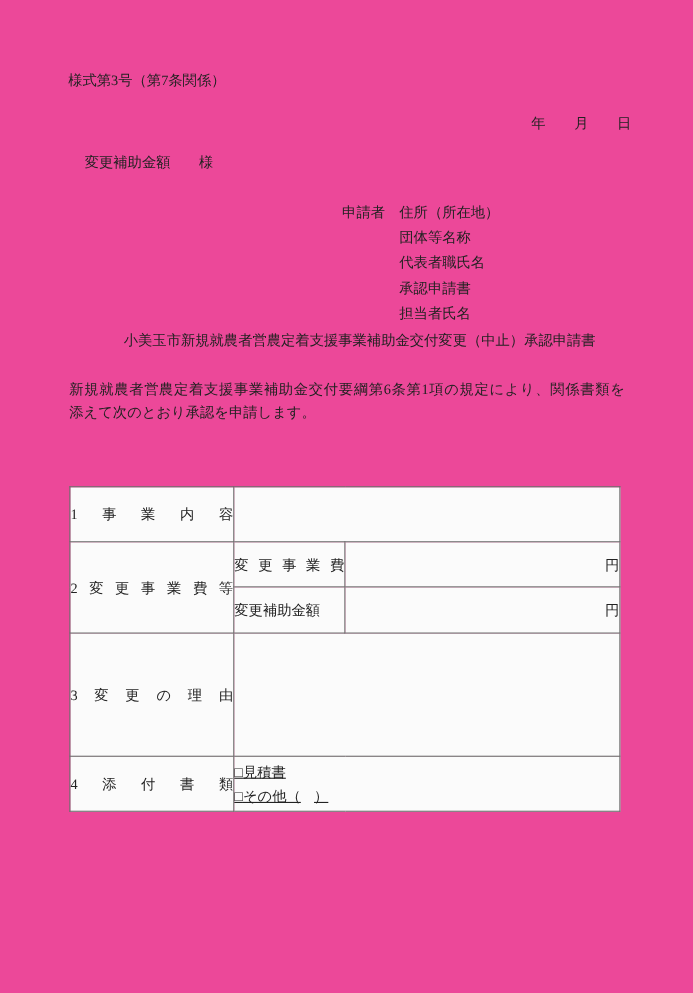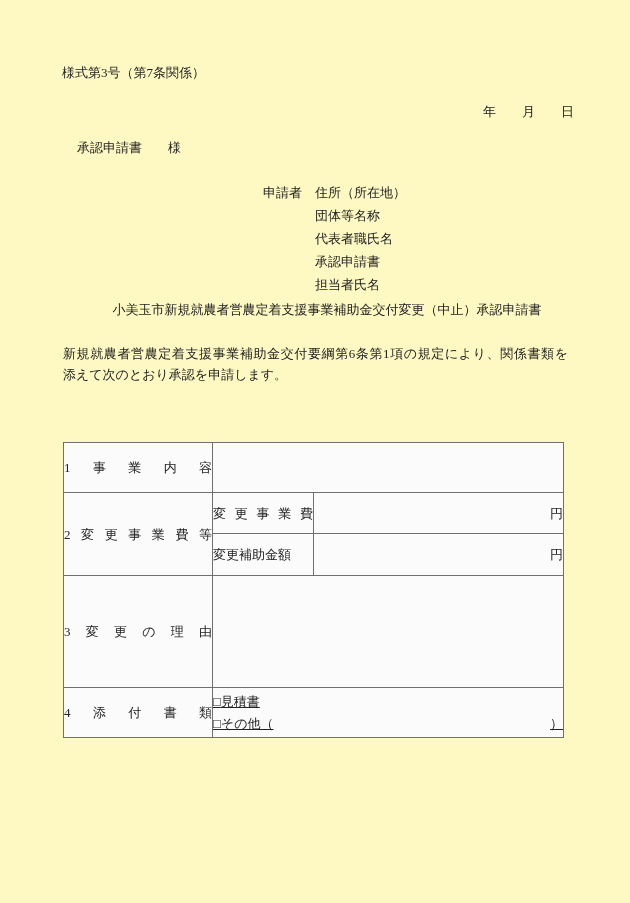--- a/index.html
+++ b/index.html
@@ -4,35 +4,35 @@
 <style>
   html, body {
     margin: 0;
     padding: 0;
     background: #fbfbfb;
   }
   .page {
     position: relative;
     width: 630px;
     height: 903px;
-    background: #fef9c3;
+    background: #ec4899;
     font-family: "Liberation Serif", "DejaVu Serif", serif;
     color: #222222;
     font-size: 13px;
     line-height: 17px;
     overflow: hidden;
   }
   .abs { position: absolute; }
 
   .form-number { left: 62px; top: 64px; }
   .date-line   { right: 56px; top: 103px; }
   .addressee   { left: 77px; top: 139px; }
 
   .applicant { left: 263px; top: 181px; display: flex; }
-  .applicant .ap-label { line-height: 23px; }
+  .applicant .ap-label { line-height: 23px; margin-left: 48px; }
   .applicant .fields { margin-left: 13px; }
   .applicant .fields div { line-height: 23px; }
 
   .doc-title {
     left: 0; top: 301px; width: 630px;
     text-align: center;
     padding-left: 12px;
   }
 
   .body-par {
@@ -65,34 +65,33 @@
   td.cDocs { padding: 3px 12px; text-decoration: underline; }
   .dist {
     display: flex;
     justify-content: space-between;
     align-items: center;
     width: 100%;
   }
   .doc-item { line-height: 21.5px; }
   .doc-item.spread {
     display: flex;
-    justify-content: space-between;
     gap: 12px;
   }
 </style>
 </head>
 <body>
 
 <div class="page">
 
   <div class="abs form-number">様式第3号（第7条関係）</div>
 
   <div class="abs date-line">年　　月　　日</div>
 
-  <div class="abs addressee">承認申請書　　様</div>
+  <div class="abs addressee">変更補助金額　　様</div>
 
   <div class="abs applicant">
     <div class="ap-label">申請者</div>
     <div class="fields">
       <div>住所（所在地）</div>
       <div>団体等名称</div>
       <div>代表者職氏名</div>
       <div>承認申請書</div>
       <div>担当者氏名</div>
     </div>

